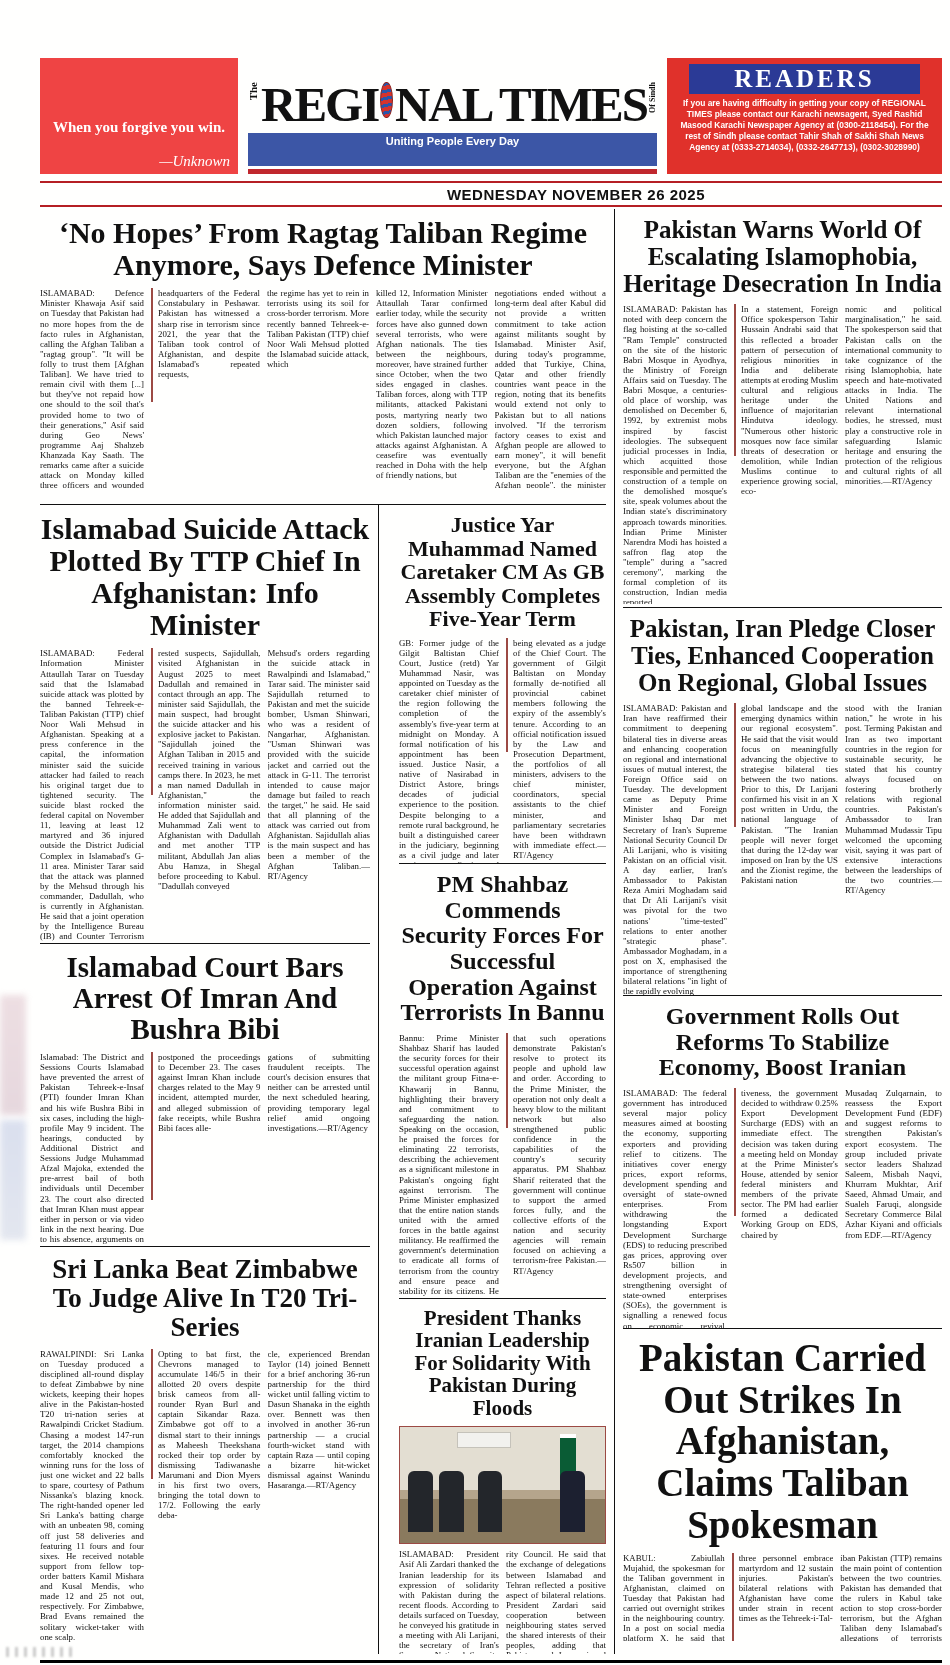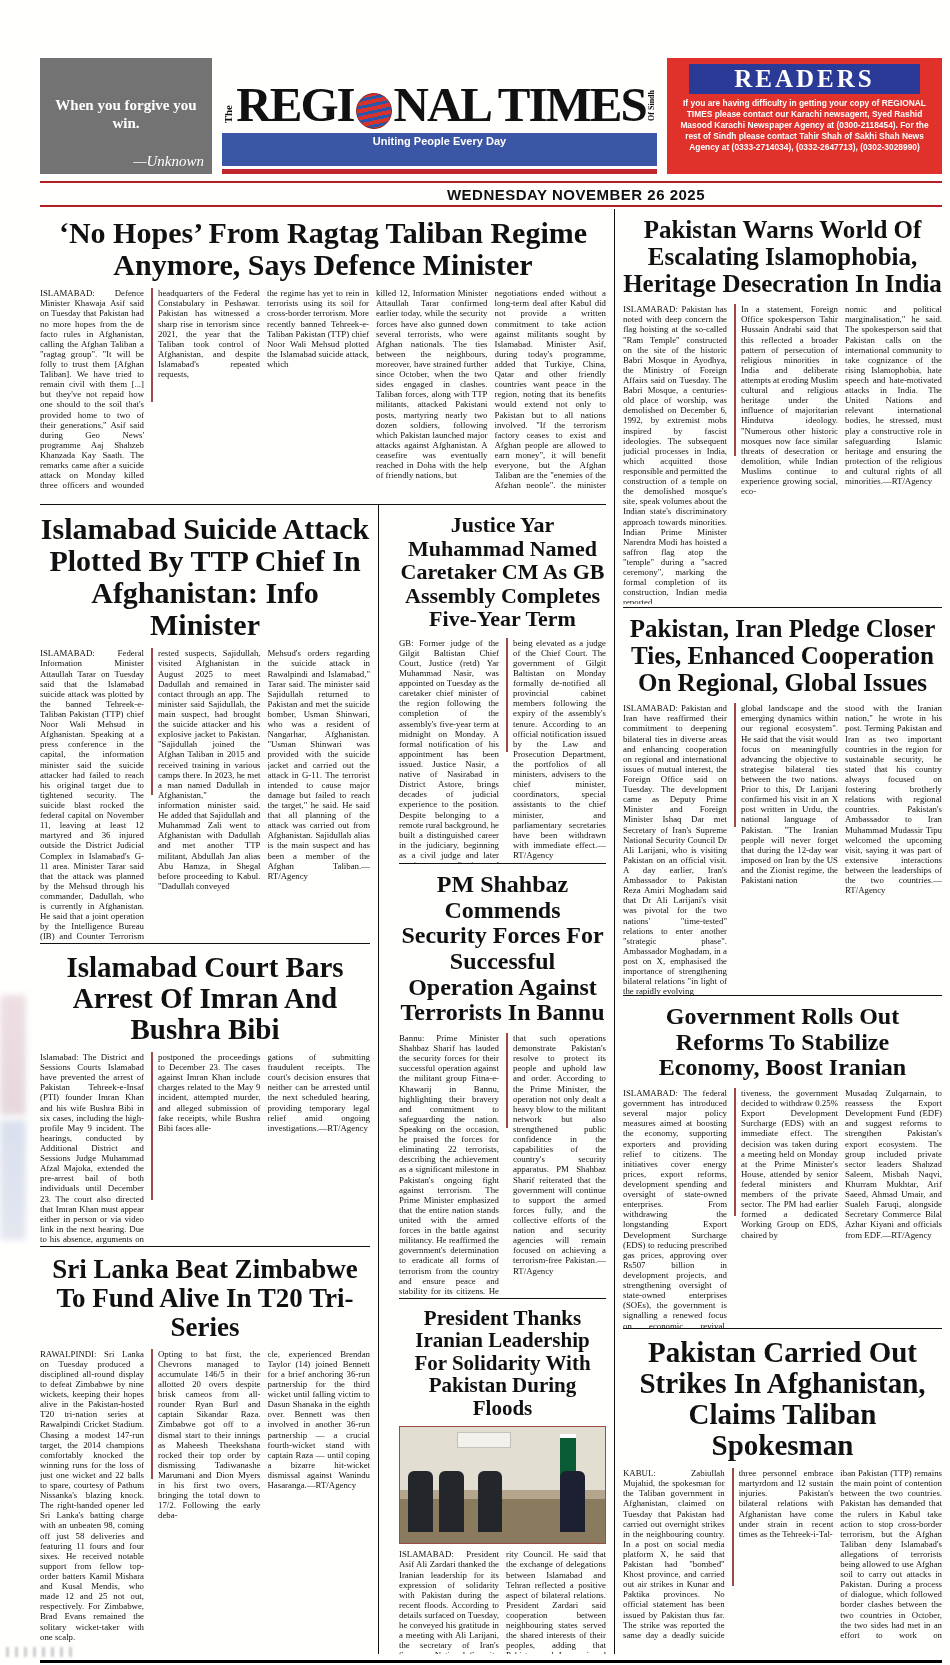--- a/index.html
+++ b/index.html
@@ -1,25 +1,25 @@
 <!DOCTYPE html>
 <html><head>
 <meta charset="utf-8">
 <style>
   * { margin:0; padding:0; box-sizing:border-box; }
   html,body { background:#fff; }
   .page { position:relative; width:950px; height:1665px; margin:0 auto; background:#fffffe;
           font-family:"Liberation Serif", serif; color:#111; overflow:hidden; }
   
   .header { display:flex; gap:10px; margin:58px 8px 0 40px; height:116px; align-items:stretch; }
-  .quote-box { width:172px; background:#737373; color:#fff; position:relative; padding:38px 8px 6px; }
+  .quote-box { width:198px; background:#ef4444; color:#fff; position:relative; padding:60px 8px 6px; }
   .quote-text { font-weight:bold; font-size:15px; text-align:center; line-height:1.2; }
   .quote-attr { position:absolute; right:8px; bottom:4px; font-style:italic; font-size:15px; }
   .masthead { flex:1; display:flex; flex-direction:column; justify-content:flex-end; min-width:0; }
-  .title-row { display:flex; align-items:flex-end; justify-content:center; gap:2px; }
+  .title-row { display:flex; align-items:flex-start; justify-content:center; gap:2px; }
   .the-prefix { writing-mode:vertical-rl; transform:rotate(180deg); font-size:11px; font-weight:bold; line-height:1; margin-bottom:6px; }
   .np-title { font-size:49px; font-weight:bold; letter-spacing:-2px; line-height:.95; white-space:nowrap; }
   .globe { display:inline-block; width:36px; height:36px; border-radius:50%; vertical-align:baseline;
            background:repeating-linear-gradient(-12deg,#d6332c 0 4px,#2b55a8 4px 7px); border:1px solid #8c1f1a; }
   .of-sindh { writing-mode:vertical-rl; transform:rotate(180deg); font-size:8px; font-weight:bold; line-height:1; margin-bottom:8px; }
   .tagline-bar { background:#3c56a6; color:#fff; text-align:center; font-family:"Liberation Sans",sans-serif;
                  font-weight:bold; font-size:11px; height:33px; line-height:17px; margin-top:4px; }
   .red-bar { height:5px; background:#c0272d; margin-top:3px; }
   .readers-box { width:275px; background:#e0312b; padding:5px 8px 4px; color:#fff; }
   .readers-title { background:#2b3a96; color:#fff; text-align:center; font-weight:bold; font-size:25px;
@@ -44,21 +44,21 @@
   .c { text-align:justify; font-size:8.8px; line-height:1.15; overflow:hidden; }
   .cw { width:104px; flex:none; }
   .fx { flex:1; }
   .right-block { flex:1; display:flex; flex-direction:row; gap:5px; min-width:0; }
   .two { display:flex; gap:7px; flex:1; min-height:0; }
   .two > .c { flex:1; }
   
   .a-lead .hl{font-size:30px} .a-suicide .hl{font-size:30px} .a-imran .hl{font-size:29px}
   .a-srilanka .hl{font-size:27px} .a-justice .hl{font-size:22px} .a-shahbaz .hl{font-size:24px}
   .a-president .hl{font-size:21px} .a-islamophobia .hl{font-size:25px} .a-pakiran .hl{font-size:25px}
-  .a-reforms .hl{font-size:24px} .a-strikes .hl{font-size:29px}
+  .a-reforms .hl{font-size:24px} .a-strikes .hl{font-size:39px}
   
   .a-lead{height:295px}.a-suicide{height:438px}.a-imran{height:303px}.a-srilanka{height:403px}
   .a-justice{height:358px}.a-shahbaz{height:435px}.a-president{height:356px}
   .a-islamophobia{height:398px}.a-pakiran{height:388px}.a-reforms{height:333px}.a-strikes{height:313px}
   .a-lead .body{height:200px}
   
   .photo { position:relative; overflow:hidden; border:1px solid #9c4a44; flex:none; }
   .ph-asif{height:114px; background:repeating-linear-gradient(90deg,#d9c9a4 0 18px,#cdbb92 18px 36px);}
   .ph-asif .hair{position:absolute;left:44%;top:8%;width:36%;height:26%;background:#9c9c9a;border-radius:50% 50% 20% 20%;}
   .ph-asif .face{position:absolute;left:47%;top:20%;width:30%;height:48%;background:#c99f7c;border-radius:46%;}
@@ -234,21 +234,21 @@
                 </div>
                 <div class="two">
                   <div class="c">postponed the proceedings to December 23. The cases against Imran Khan include charges related to the May 9 incident, attempted murder, and alleged submission of fake receipts, while Bushra Bibi faces alle-</div>
                   <div class="c">gations of submitting fraudulent receipts. The court's decision ensures that neither can be arrested until the next scheduled hearing, providing temporary legal relief amid ongoing investigations.—RT/Agency</div>
                 </div>
               </div>
             </div>
           </div>
 
           <div class="art a-srilanka">
-            <div class="hl">Sri Lanka Beat Zimbabwe To Fund Alive In T20 Tri-Series</div>
+            <div class="hl">Sri Lanka Beat Zimbabwe To Judge Alive In T20 Tri-Series</div>
             <div class="body" style="height:300px;">
               <div class="c cw">RAWALPINDI: Sri Lanka on Tuesday produced a disciplined all-round display to defeat Zimbabwe by nine wickets, keeping their hopes alive in the Pakistan-hosted T20 tri-nation series at Rawalpindi Cricket Stadium. Chasing a modest 147-run target, the 2014 champions comfortably knocked the winning runs for the loss of just one wicket and 22 balls to spare, courtesy of Pathum Nissanka's blazing knock. The right-handed opener led Sri Lanka's batting charge with an unbeaten 98, coming off just 58 deliveries and featuring 11 fours and four sixes. He received notable support from fellow top-order batters Kamil Mishara and Kusal Mendis, who made 12 and 25 not out, respectively. For Zimbabwe, Brad Evans remained the solitary wicket-taker with one scalp.</div>
               <div class="right-block">
                 <div class="photo ph-cricket">
                   <div class="ad">TEL VG</div>
                   <div class="stumps"></div>
                     <div class="batsman"></div>
                     <div class="pads"></div>
                     <div class="bhead"></div>
                     <div class="bat"></div>

